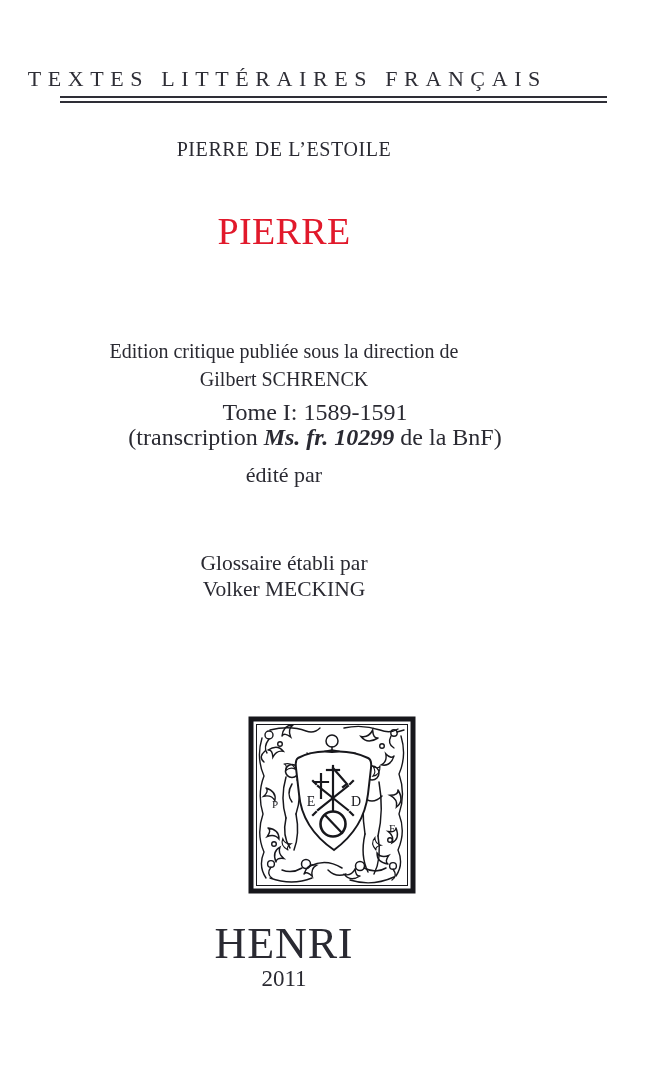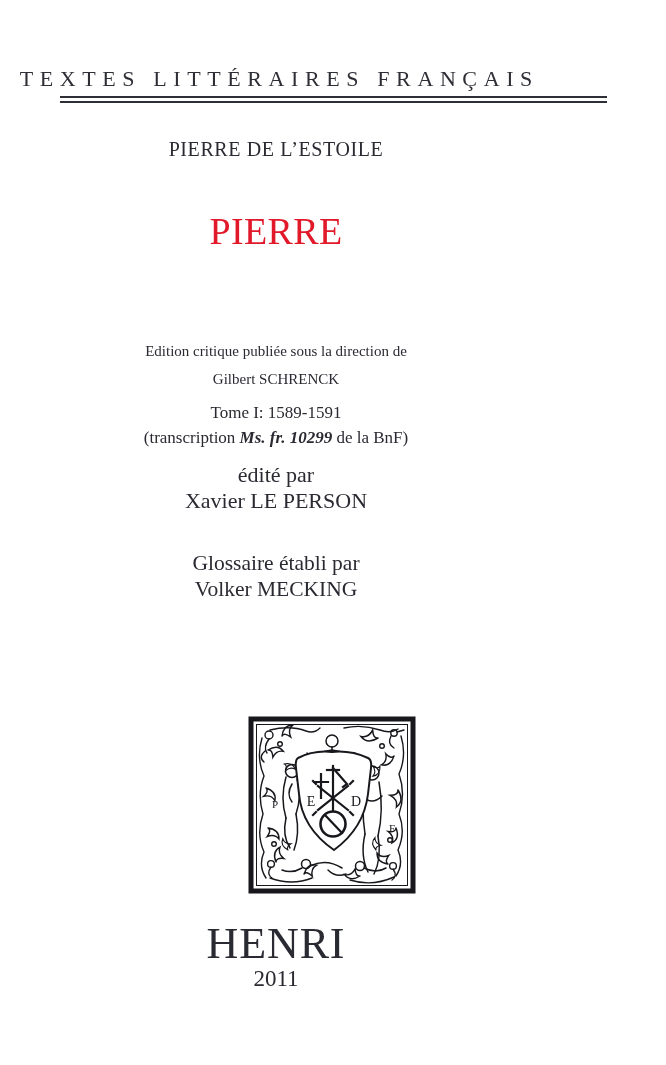--- a/index.html
+++ b/index.html
@@ -4,21 +4,21 @@
 <style>
   html,body{margin:0;padding:0;background:#ffffff;}
   .page{
     position:relative;
     width:666px;height:1065px;
     background:#ffffff;
     font-family:"Liberation Serif","DejaVu Serif",serif;
     color:#2a2a32;
     overflow:hidden;
   }
-  .abs{position:absolute;left:0;width:552px;text-align:center;}
+  .abs{position:absolute;left:8px;width:552px;text-align:center;}
 
   .series-title{
     top:66px;
     font-size:22px;
     letter-spacing:0.30em;
     text-indent:0.30em; 
     color:#2e2e36;
   }
   .double-rule{
     position:absolute;
@@ -34,28 +34,29 @@
   .book-title{
     top:206px;
     font-size:38px;
     line-height:50px;
     letter-spacing:0.01em;
     font-weight:normal;
     margin:0;
   }
   .edition-block{
     top:338px;
-    font-size:15px;
+    font-size:20px;
     line-height:27.5px;
     font-family:Liberation Serif, serif;
   }
   .tome-block{
     top:400px;
-    font-size:17px;
+    font-size:24px;
     line-height:25px;
+    margin-left:31px;
   }
   .edited-block{
     top:462px;
     font-size:22px;
     line-height:25.5px;
   }
   .glossary-block{
     top:527px;
     font-size:21.5px;
     line-height:25.5px;
@@ -97,21 +98,20 @@
     <span>Gilbert SCHRENCK</span>
   </div>
 
   <div class="abs tome-block">
     <span>Tome I: 1589-1591</span><br>
     <span><span>(transcription </span><span class="italic">Ms. fr. 10299</span><span> de la BnF)</span></span>
   </div>
 
   <div class="abs edited-block">
     <span>édité par</span><br>
-    <span>Xavier LE PERSON</span>
   </div>
 
   <div class="abs glossary-block">
     <span>Glossaire établi par</span><br>
     <span>Volker MECKING</span>
   </div>
 
   <div class="device-wrap">
     <svg viewBox="0 0 168 178" width="168" height="178" xmlns="http://www.w3.org/2000/svg">
 

